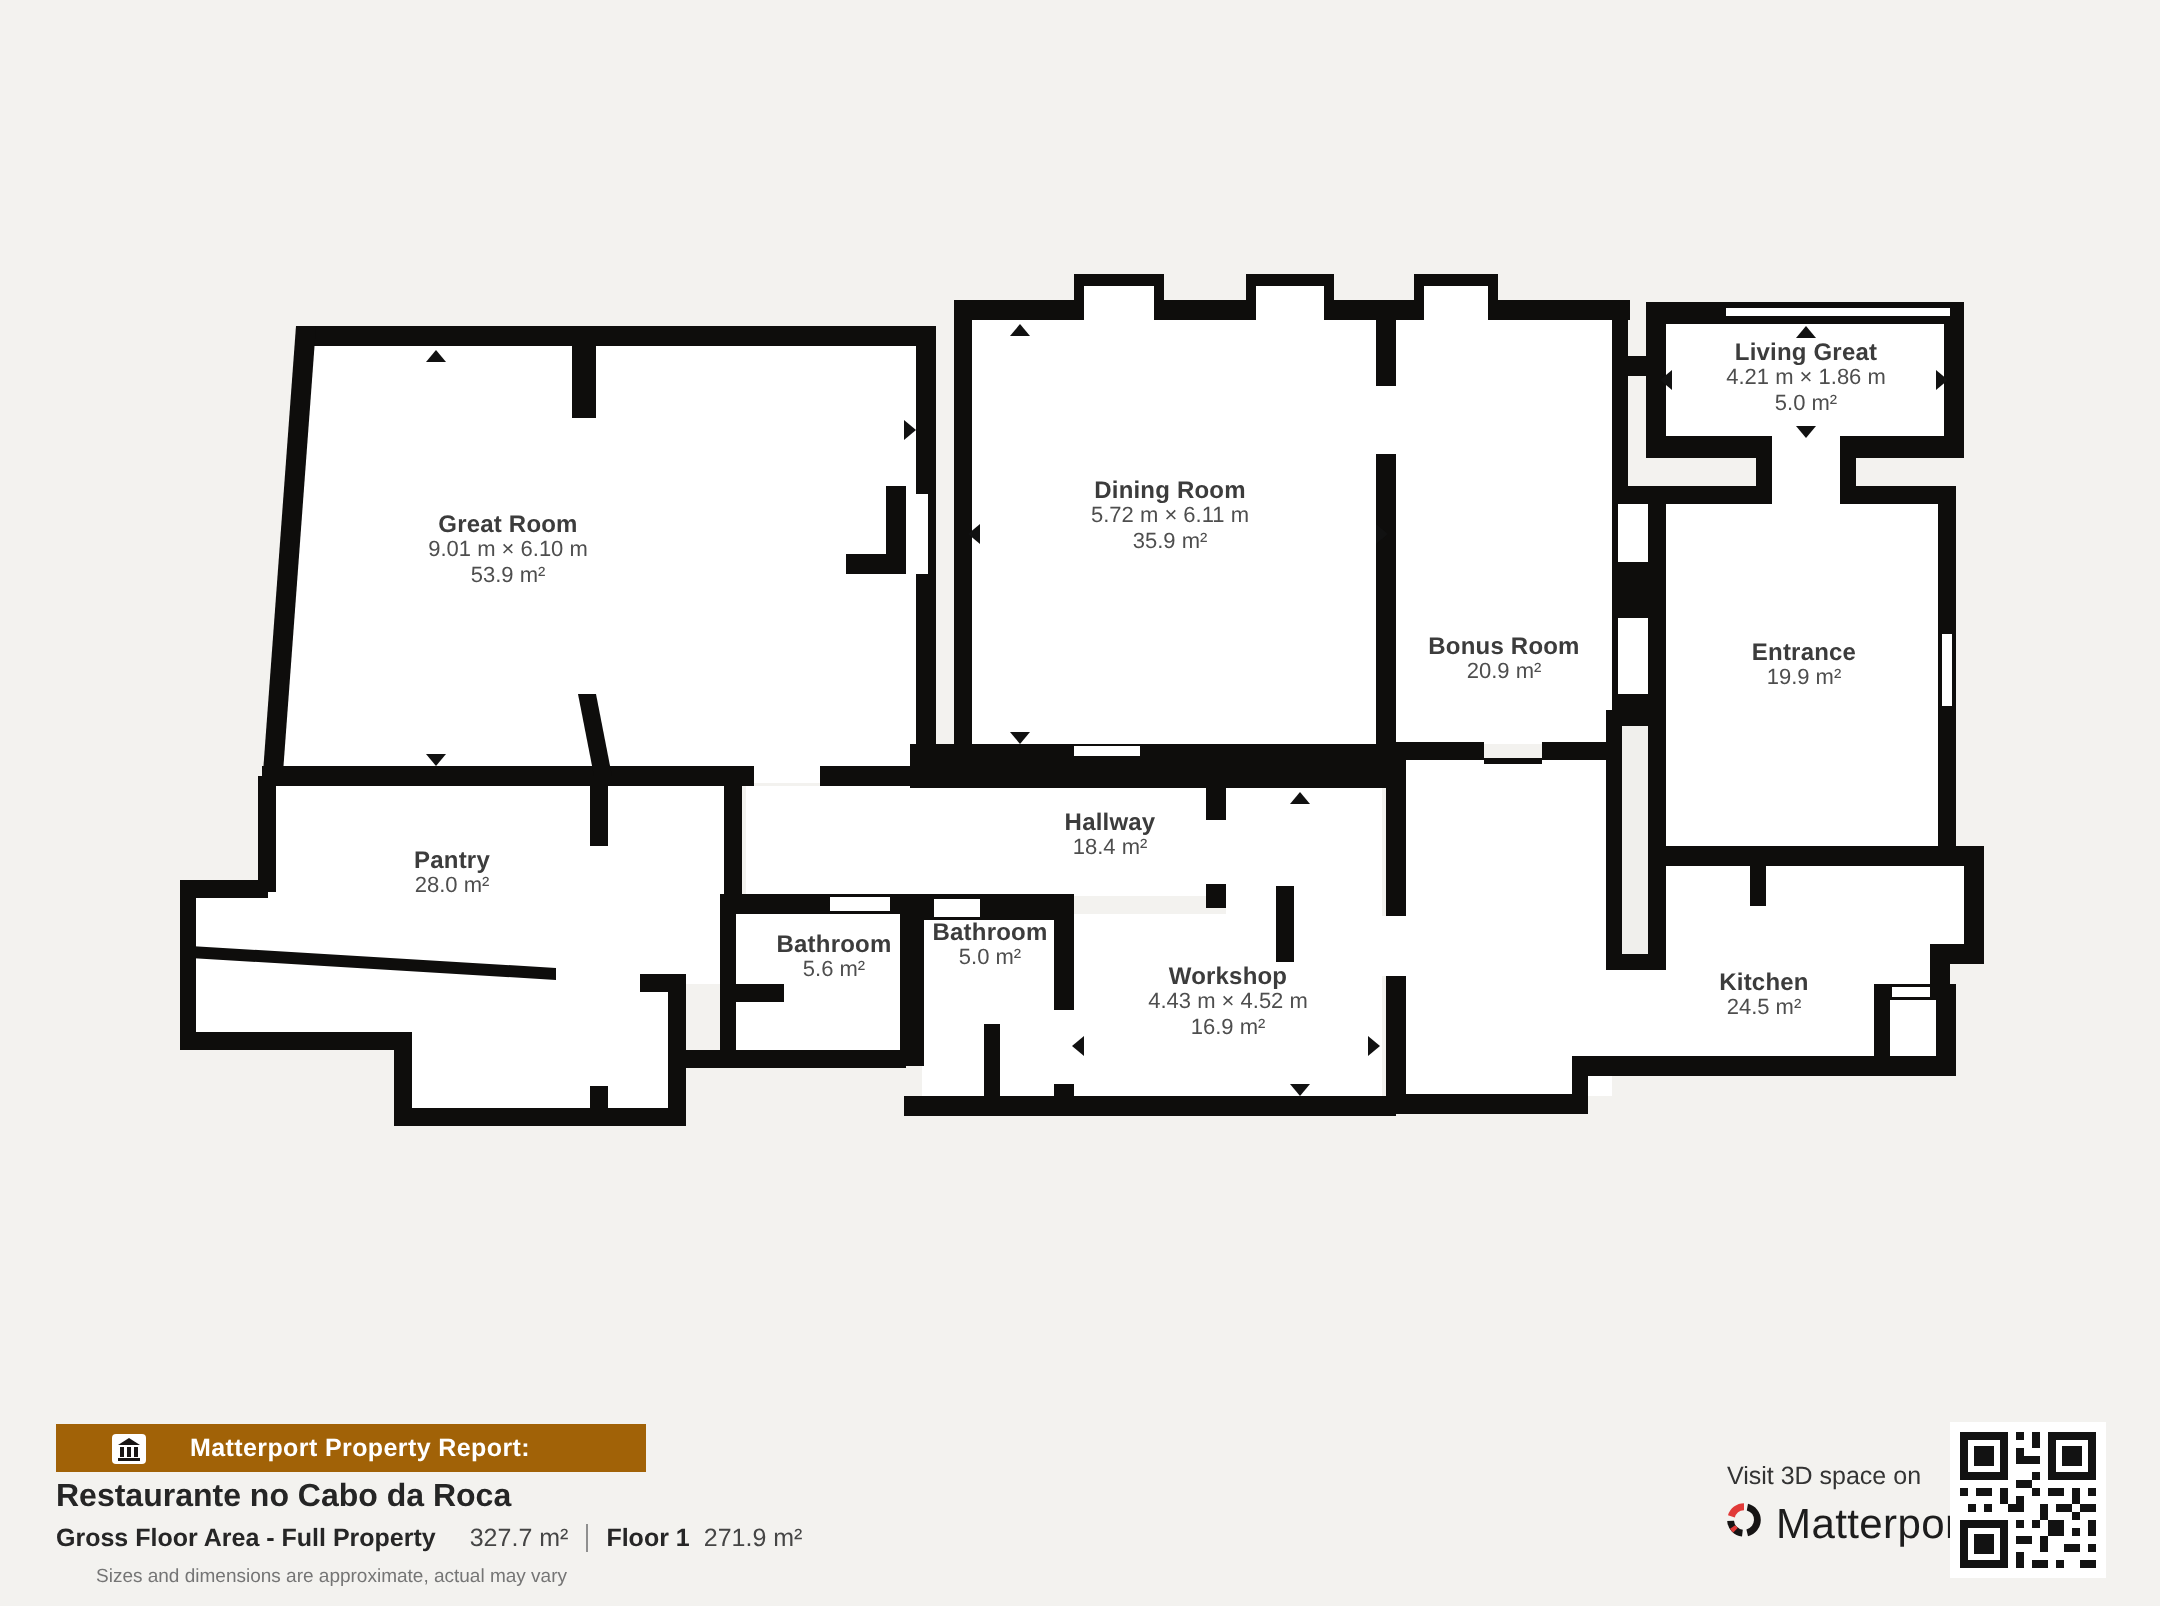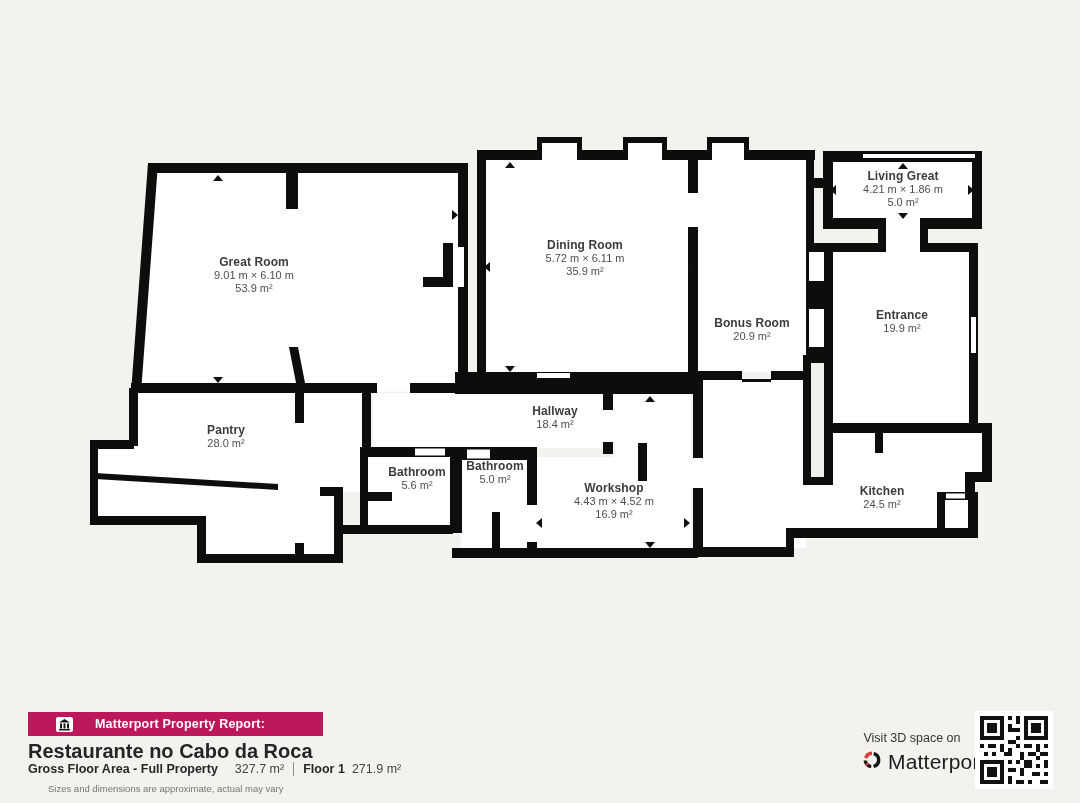--- a/index.html
+++ b/index.html
@@ -10,26 +10,26 @@
   }
   #plan-svg{position:absolute;left:0;top:0;}
   .room-label{
     position:absolute;transform:translateX(-50%);text-align:center;
     line-height:13px;white-space:nowrap;pointer-events:none;
   }
   .room-label .rname{font-size:12px;font-weight:bold;color:#3c3c3c;letter-spacing:.1px;}
   .room-label .rdims,.room-label .rarea{font-size:11px;color:#4e4e4e;}
   
   .report-bar{
-    position:absolute;left:28px;top:712px;width:295px;height:24px;background:#be185d;
+    position:absolute;left:28px;top:712px;width:295px;height:24px;background:#a16207;
     display:flex;align-items:center;
   }
   .report-bar .bicon{margin-left:28px;display:flex;}
   .report-bar .btext{margin-left:22px;color:#fff;font-size:12.5px;font-weight:bold;letter-spacing:.2px;}
-  .prop-title{position:absolute;left:28px;top:740px;font-size:20px;font-weight:bold;color:#252525;}
+  .prop-title{position:absolute;left:28px;top:740px;font-size:16px;font-weight:bold;color:#252525;}
   .stats-row{position:absolute;left:28px;top:762px;display:flex;align-items:flex-end;font-size:12.5px;color:#454545;}
   .stats-row b{color:#262626;}
   .stats-divider{width:1px;height:14px;background:#8f8f8f;margin:0 9px;}
   .disclaimer{position:absolute;left:28px;top:783px;font-size:9.5px;color:#757575;margin-left:20px;}
   .visit-block{position:absolute;left:862px;top:731px;width:100px;text-align:left;}
   .visit-text{font-size:12.5px;color:#333;text-align:center;}
   .brand-row{display:flex;align-items:center;margin-top:5px;}
   .brand-name{font-size:21px;color:#1d1d1d;margin-left:6px;letter-spacing:.2px;}
   .brand-tm{font-size:8px;color:#1d1d1d;vertical-align:top;}
   .qr{position:absolute;left:975px;top:711px;}
@@ -200,21 +200,21 @@
 </div>
 <div class="room-label" style="left:903px;top:170px">
   <div class="rname">Living Great</div>
   <div class="rdims">4.21 m × 1.86 m</div>
   <div class="rarea">5.0 m²</div>
 </div>
 <div class="room-label" style="left:752px;top:317px">
   <div class="rname">Bonus Room</div>
   <div class="rarea">20.9 m²</div>
 </div>
-<div class="room-label" style="left:902px;top:309px">
+<div class="room-label" style="left:902px;top:320px">
   <div class="rname">Entrance</div>
   <div class="rarea">19.9 m²</div>
 </div>
 <div class="room-label" style="left:226px;top:424px">
   <div class="rname">Pantry</div>
   <div class="rarea">28.0 m²</div>
 </div>
 <div class="room-label" style="left:555px;top:405px">
   <div class="rname">Hallway</div>
   <div class="rarea">18.4 m²</div>

